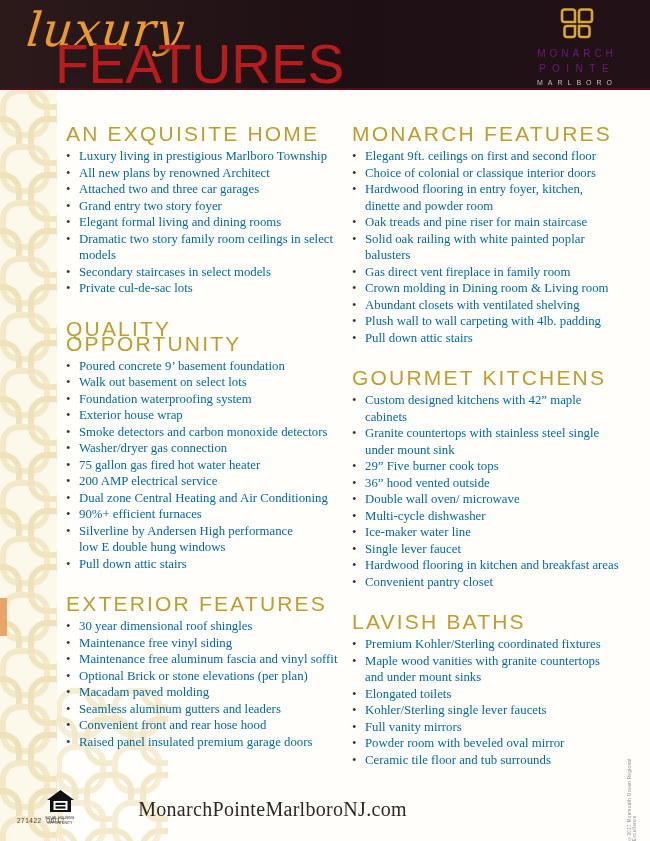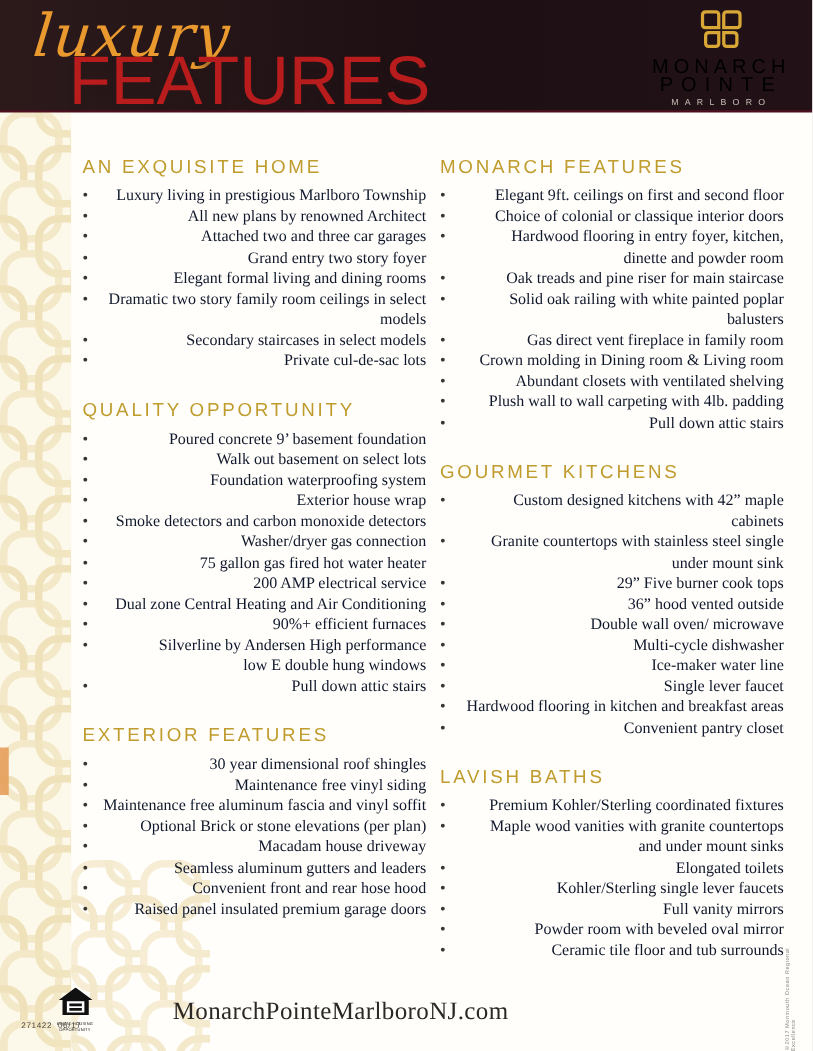--- a/index.html
+++ b/index.html
@@ -10,43 +10,43 @@
           background:linear-gradient(90deg,#2c1a1b 0%,#1d0f13 55%,#221218 100%);
           border-bottom:2px solid #4a1020;z-index:3;}
   .lux{position:absolute;left:27px;top:2px;font-family:"DejaVu Serif",serif;
        font-style:italic;font-size:47px;color:#e9992e;letter-spacing:1px;
        transform:skewX(-6deg);z-index:5;}
   .feat{position:absolute;left:55px;top:37px;font-family:"Liberation Sans",sans-serif;
         font-size:55px;line-height:1;color:#b91c1c;letter-spacing:0px;z-index:6;
         text-shadow:0 3px 4px rgba(40,25,25,.45);}
   .brand{position:absolute;right:14px;top:8px;width:118px;text-align:center;z-index:5;}
   .brand .bfly{display:block;margin:0 auto 4px auto;}
-  .brand .b1,.brand .b2{font-family:"Liberation Sans",sans-serif;color:#000000;
-        font-size:16px;letter-spacing:4px;line-height:15px;}
+  .brand .b1,.brand .b2{font-family:"Liberation Sans",sans-serif;color:#701a75;
+        font-size:10px;letter-spacing:4px;line-height:15px;}
   .brand .b2{letter-spacing:6.5px;}
   .brand .b3{font-family:"Liberation Sans",sans-serif;color:#c9bcb4;font-size:7px;
         letter-spacing:5px;margin-top:3px;}
   
   .strip{position:absolute;left:0;top:88px;width:57px;height:753px;background:#fdf9ea;z-index:1;}
   .strip svg,.bl-pattern svg{display:block;}
   .bl-pattern{position:absolute;left:0;top:688px;width:168px;height:153px;opacity:.75;z-index:0;}
   .accent-bar{position:absolute;left:0;top:598px;width:7px;height:38px;background:#e59a55;
         opacity:.85;z-index:2;}
   
   .content{position:absolute;left:66px;top:126px;display:flex;z-index:4;}
   .col{display:block;}
   .col-left{width:278px;}
   .col-right{width:280px;margin-left:8px;}
   .section{margin:0 0 24px 0;}
   .section h2{margin:0 0 7px 0;font-family:"Liberation Sans",sans-serif;font-weight:400;
-        font-size:15px;letter-spacing:2.2px;color:#bf9c2d;line-height:15px;}
+        font-size:21px;letter-spacing:2.2px;color:#bf9c2d;line-height:15px;}
   .item{display:flex;align-items:flex-start;}
   .item .bullet{flex:0 0 13px;color:#3a352e;font-size:12.8px;line-height:16.5px;}
-  .item .txt{flex:1;max-width:262px;color:#0f172a;font-size:12.8px;line-height:16.5px;
-        white-space:pre-line;text-align:right;}
+  .item .txt{flex:1;max-width:262px;color:#0369a1;font-size:12.8px;line-height:16.5px;
+        white-space:pre-line;}
   
   .website{position:absolute;left:0;top:798px;width:545px;text-align:center;z-index:4;
         font-family:"Liberation Serif",serif;font-size:20px;color:#2c2824;letter-spacing:.3px;}
   .eho{position:absolute;left:30px;top:790px;width:60px;text-align:center;z-index:4;}
   .eho .eho-label{font-family:"Liberation Sans",sans-serif;font-size:3.2px;line-height:3.6px;
         color:#111;letter-spacing:.2px;margin-top:1px;}
   .print-code{position:absolute;left:17px;top:817px;width:80px;z-index:4;
         font-family:"Liberation Sans",sans-serif;font-size:6.5px;color:#4c463f;
         letter-spacing:.5px;white-space:pre;}
   .side-credit{position:absolute;right:13px;top:745px;z-index:4;
@@ -201,21 +201,21 @@
           <div class="item">
             <span class="bullet">•</span>
             <span class="txt">Maintenance free aluminum fascia and vinyl soffit</span>
           </div>
           <div class="item">
             <span class="bullet">•</span>
             <span class="txt">Optional Brick or stone elevations (per plan)</span>
           </div>
           <div class="item">
             <span class="bullet">•</span>
-            <span class="txt">Macadam house driveway</span>
+            <span class="txt">Macadam paved molding</span>
           </div>
           <div class="item">
             <span class="bullet">•</span>
             <span class="txt">Seamless aluminum gutters and leaders</span>
           </div>
           <div class="item">
             <span class="bullet">•</span>
             <span class="txt">Convenient front and rear hose hood</span>
           </div>
           <div class="item">

